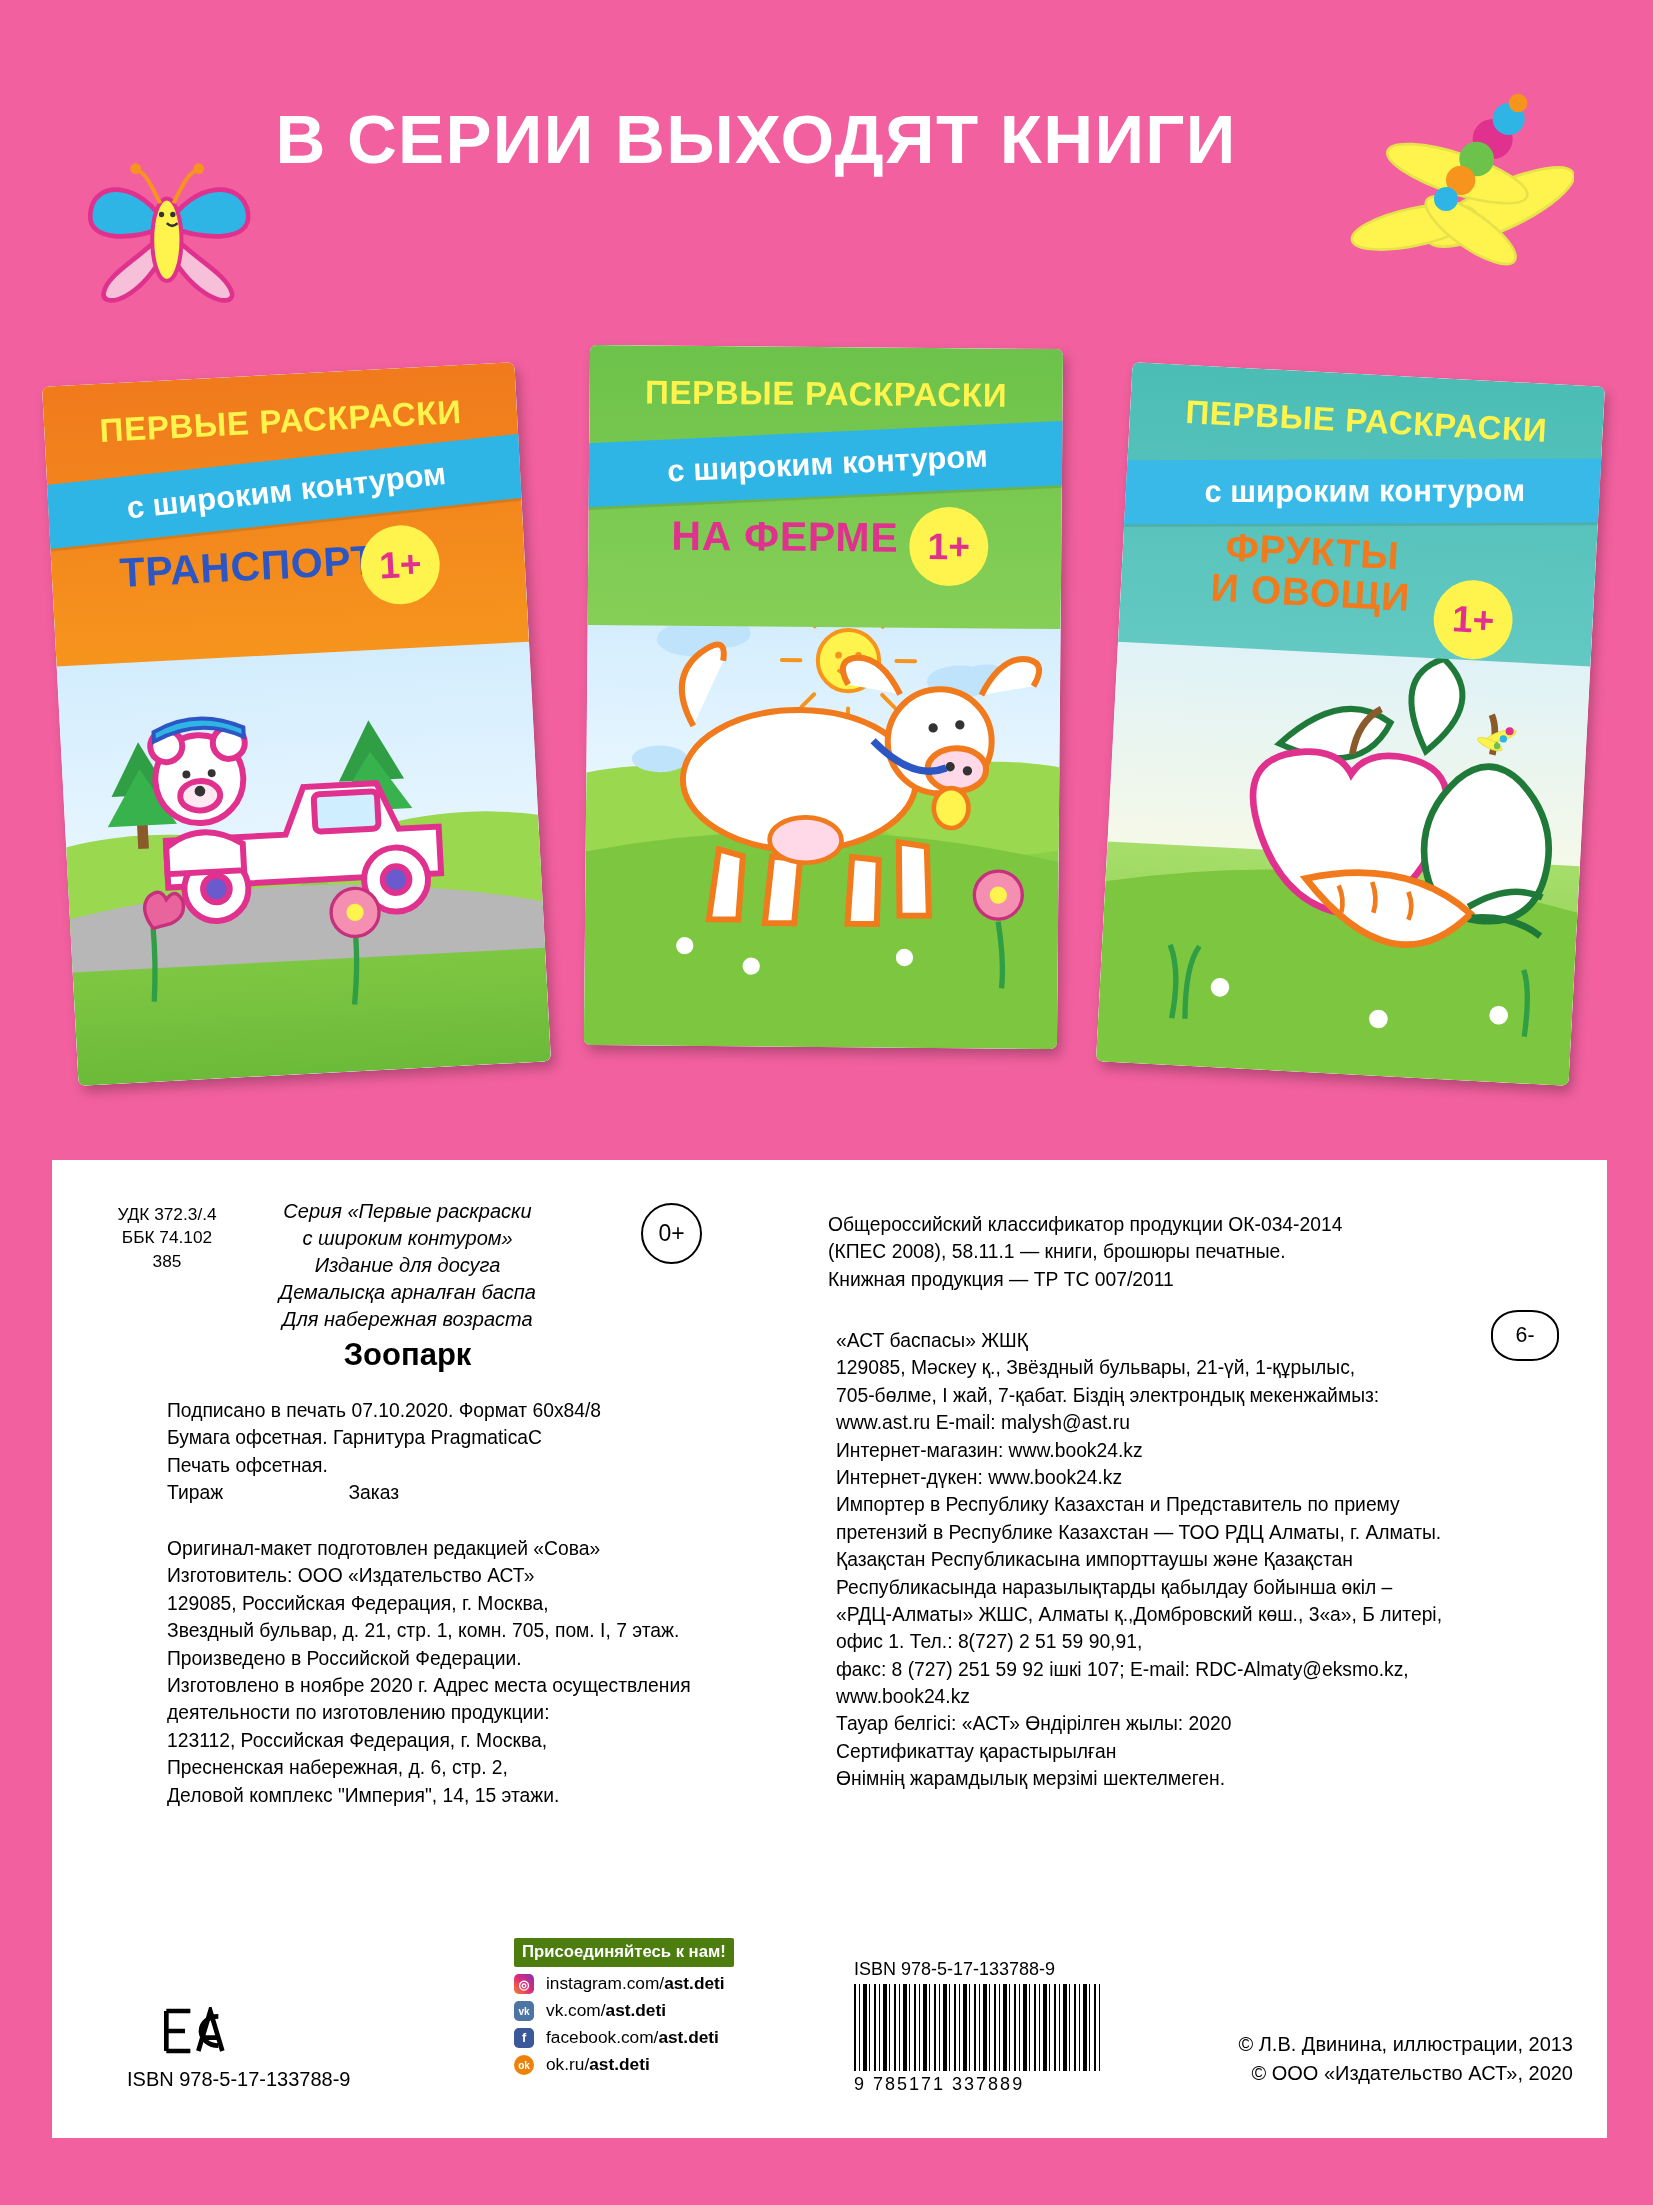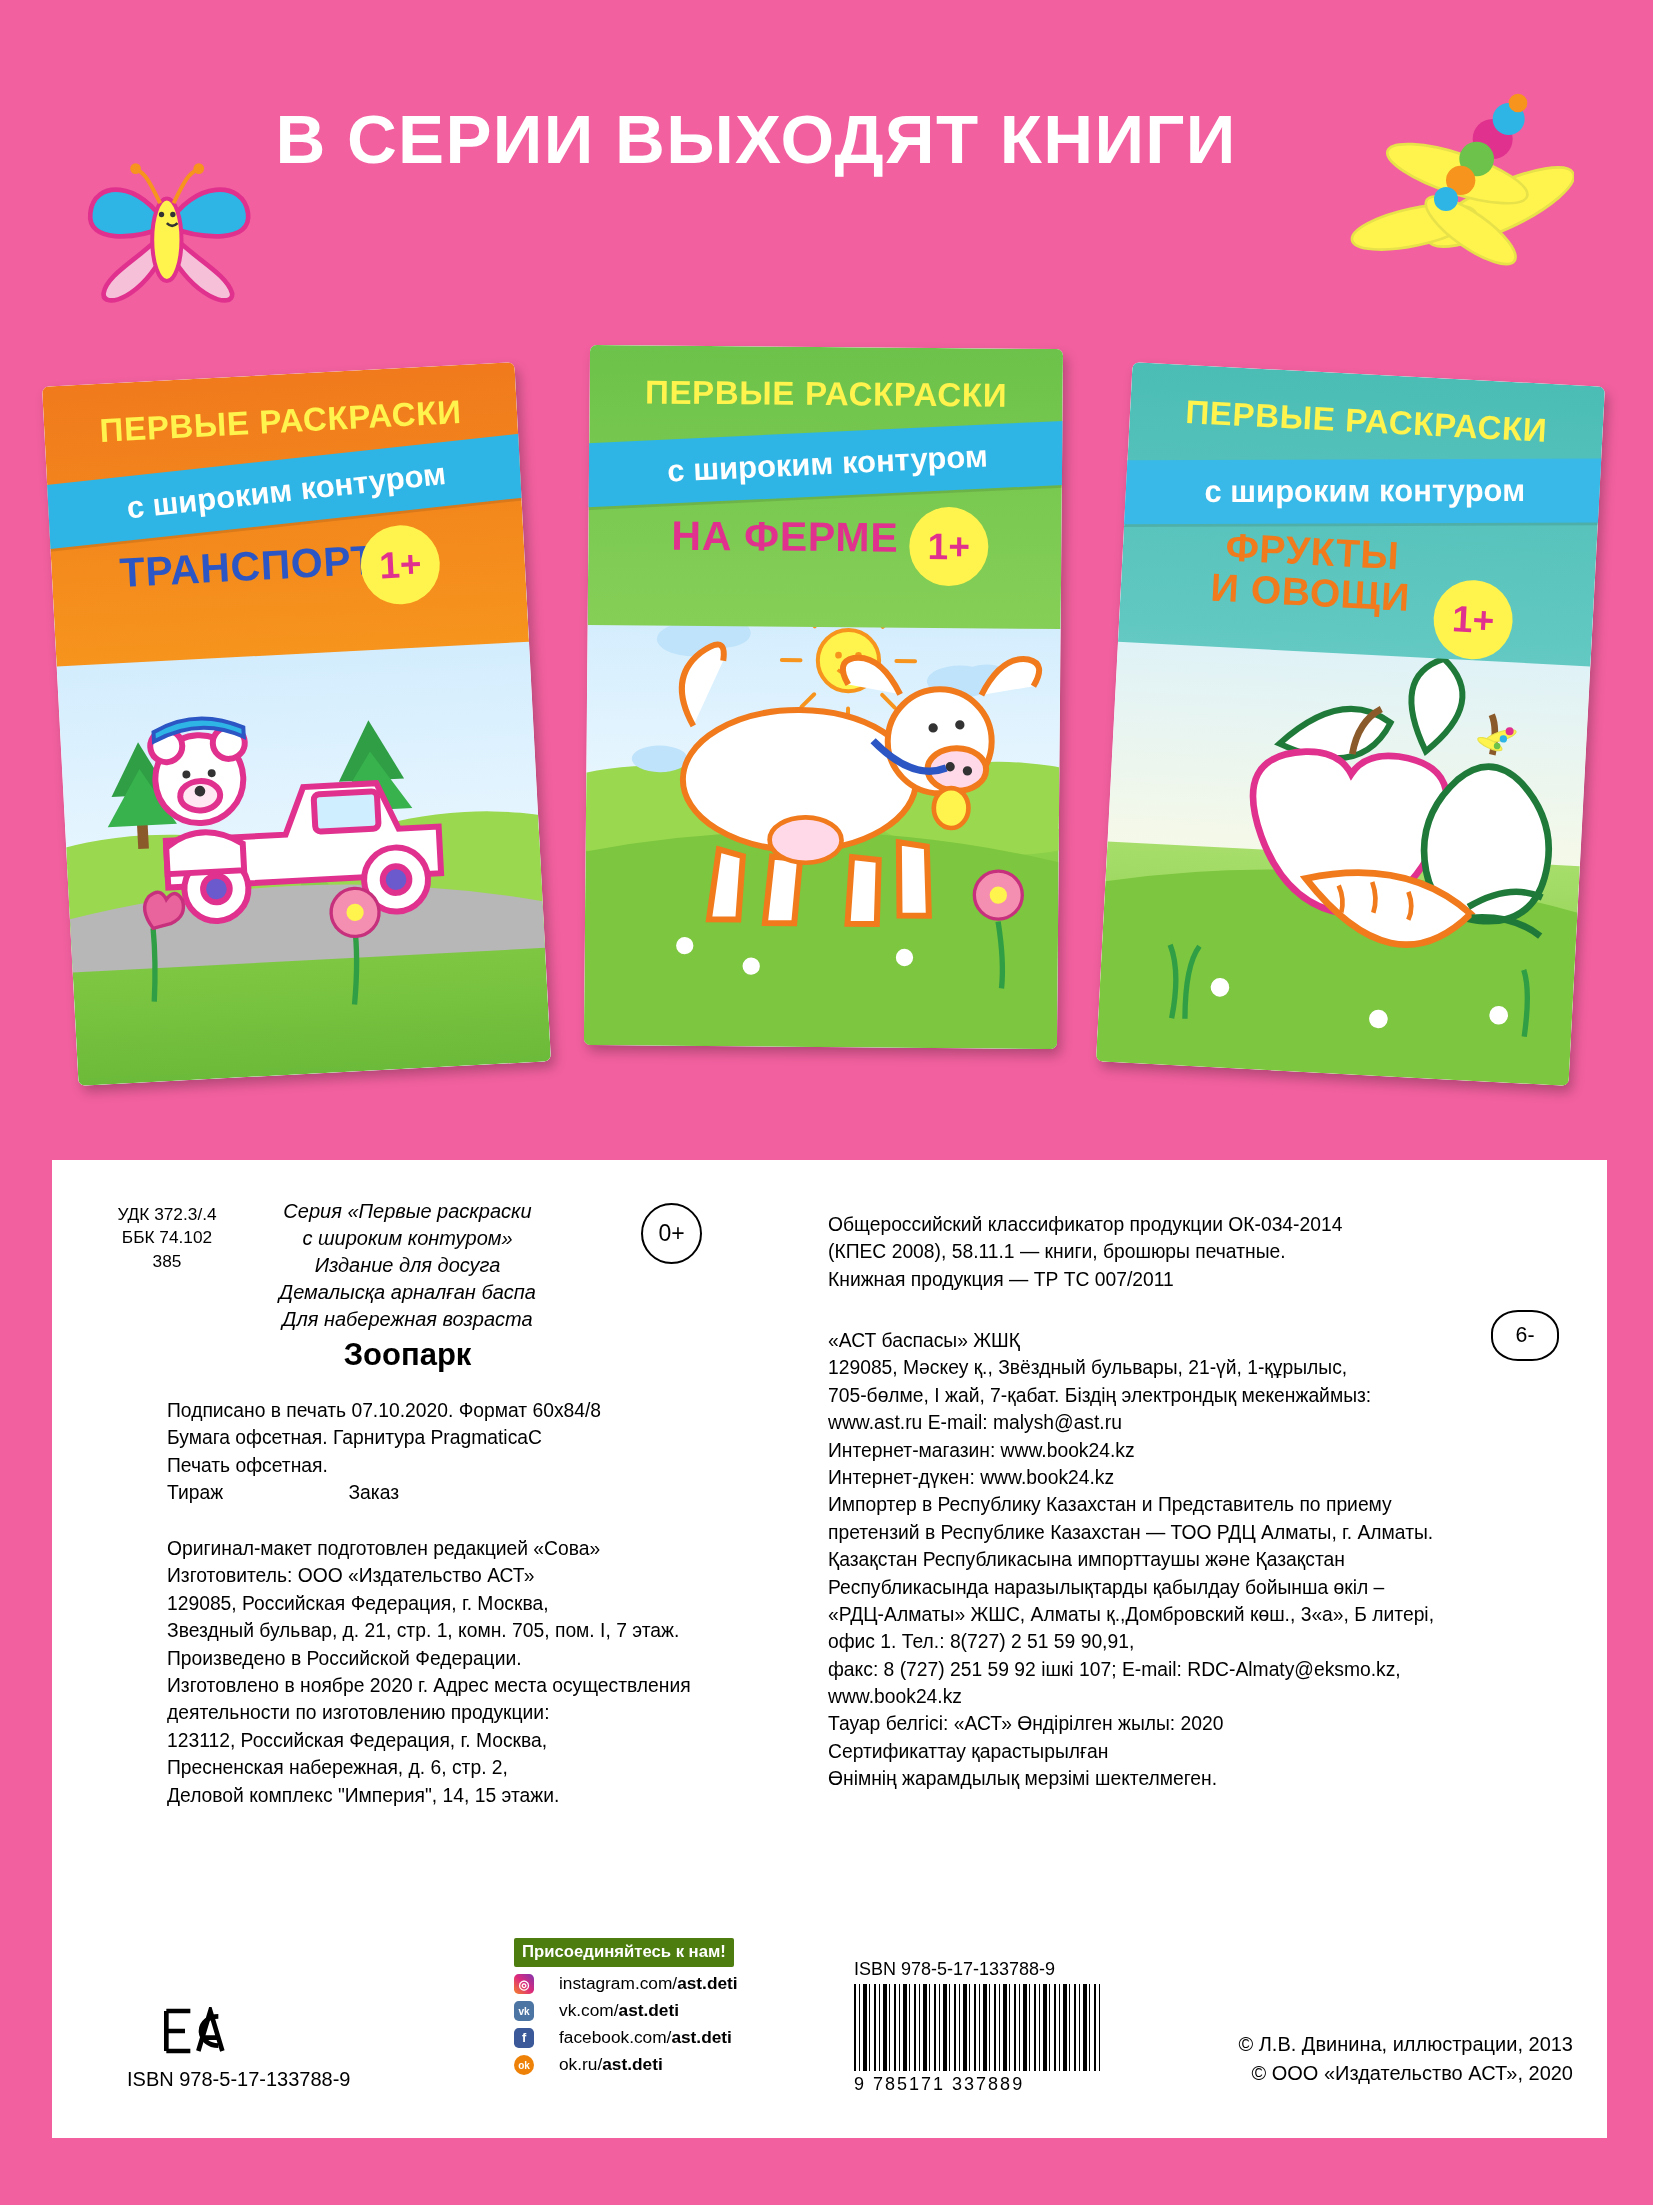--- a/index.html
+++ b/index.html
@@ -234,21 +234,21 @@
     position: absolute;
     right: 23px; top: 128px;
     width: 64px; height: 47px;
     border: 2px solid #000;
     border-radius: 27px/23px;
     font-size: 21.3px;
     display: flex; align-items: center; justify-content: center;
   }
   .right-kz {
     position: absolute;
-    left: 0; top: 145px;
+    left: 8px; top: 145px;
     width: 727px;
     font-size: 19.3px;
     line-height: 1.42;
   }
   
   .join-block {
     position: absolute;
     left: 460px; bottom: 61px;
     width: 287px;
   }
@@ -258,21 +258,21 @@
     font-size: 16.7px;
     font-weight: bold;
     text-align: center;
     padding: 4px 0 4.7px;
     border-radius: 2px;
     width: 220px;
   }
   .social-row {
     display: flex;
     align-items: center;
-    gap: 25px;
+    gap: 12px;
     margin-top: 6px;
     font-size: 17.3px;
   }
   .social-ico {
     width: 20px; height: 20px;
     border-radius: 4.7px;
     display: inline-block;
     flex: 0 0 auto;
     position: relative;
   }

